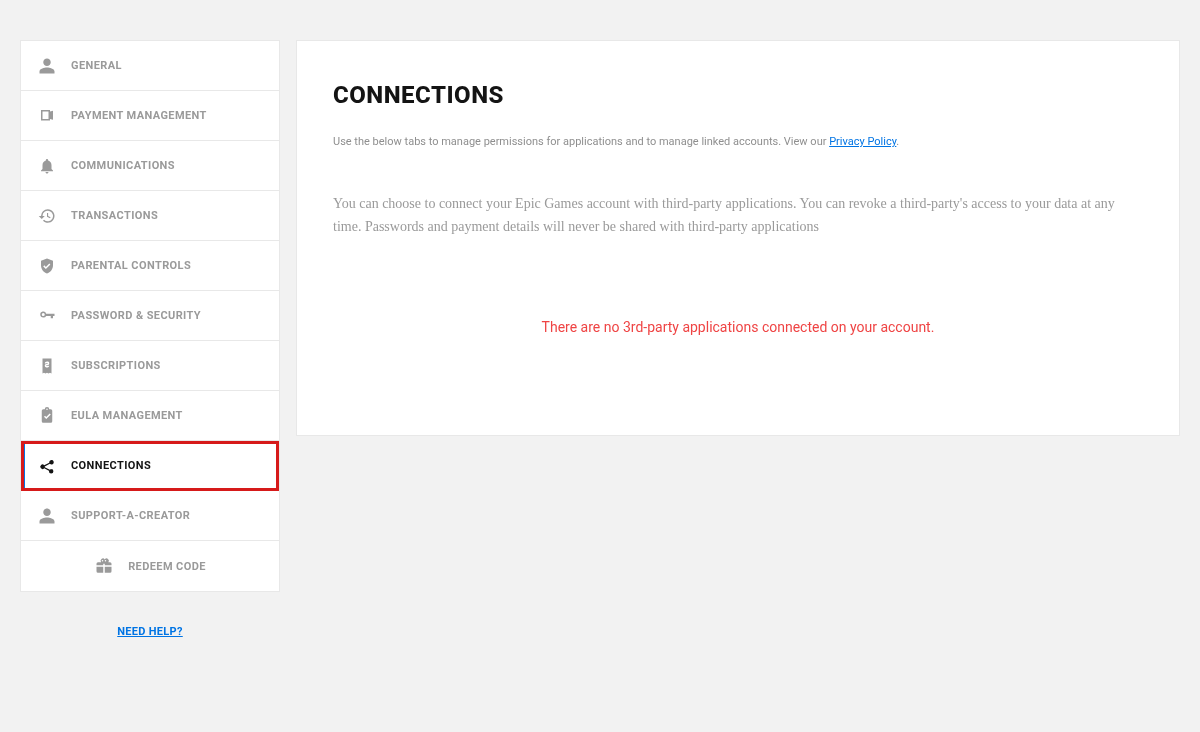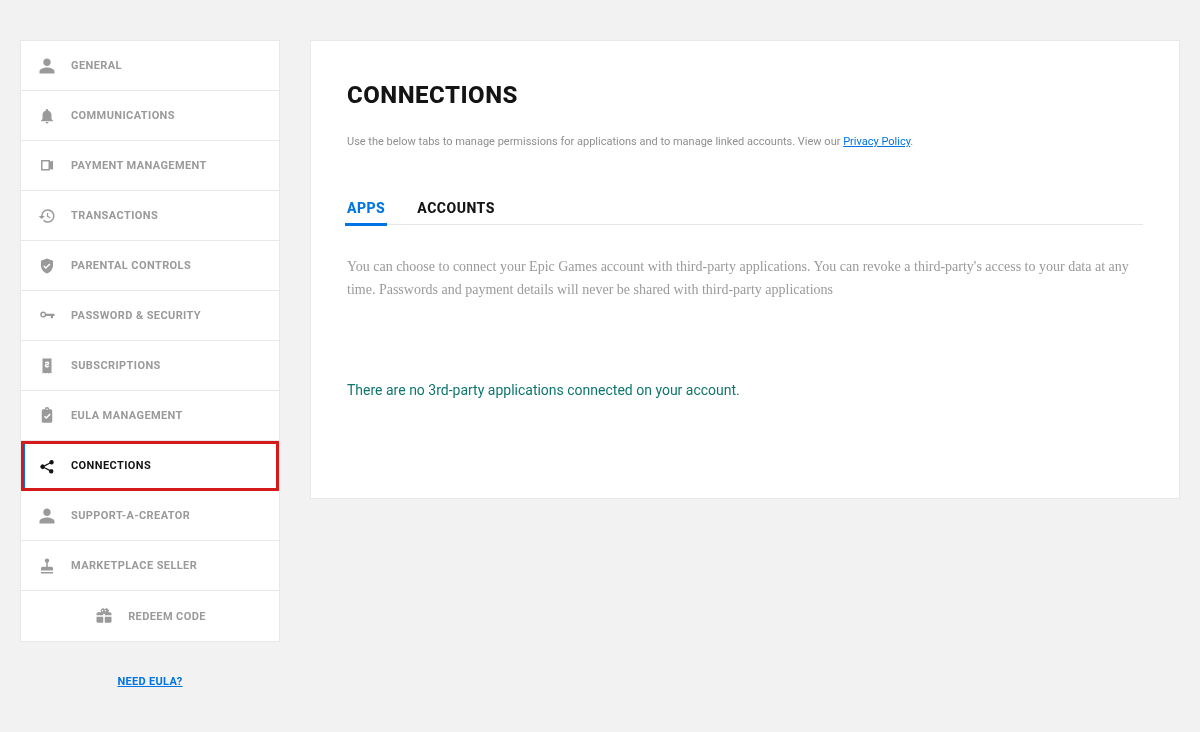--- a/index.html
+++ b/index.html
@@ -6,21 +6,21 @@
   body {
     font-family: -apple-system, BlinkMacSystemFont, "Segoe UI", Roboto, Arial, sans-serif;
     background: #f2f2f2;
     width: 1200px;
     height: 732px;
     overflow: hidden;
   }
   .container {
     display: flex;
     padding: 40px 20px 20px 20px;
-    gap: 30px;
+    gap: 16px;
     align-items: flex-start;
   }
   .sidebar {
     width: 260px;
     background: #ffffff;
     border: 1px solid #e8e8e8;
   }
   .sidebar-item {
     display: flex;
     align-items: center;
@@ -121,22 +121,22 @@
     background: #0074e4;
   }
   .sub-description {
     color: #9a9a9a;
     font-size: 14px;
     line-height: 1.7;
     margin-bottom: 60px;
     font-family: Liberation Serif, serif;
   }
   .empty-state {
-    text-align: left;
-    color: #0f766e;
+    text-align: center;
+    color: #ef4444;
     font-size: 14px;
     padding: 20px 0 40px 0;
   }
 </style>
 </head>
 <body>
 
 <div class="container">
   <div class="sidebar-wrap">
     <nav class="sidebar">
@@ -146,38 +146,38 @@
           <svg viewBox="0 0 24 24" width="18" height="18">
               <path d="M12 12c2.7 0 5-2.3 5-5s-2.3-5-5-5-5 2.3-5 5 2.3 5 5 5zm0 2c-3.3 0-10 1.7-10 5v3h20v-3c0-3.3-6.7-5-10-5z"></path>
             </svg>
         </span>
         <span>GENERAL</span>
       </div>
 
       <div class="sidebar-item">
         <span class="icon">
           <svg viewBox="0 0 24 24" width="18" height="18">
+              <path d="M4 4h12v2l4-1v12l-4-1v2H4V4zm2 2v10h8V6H6z"></path>
+            </svg>
+        </span>
+        <span>PAYMENT MANAGEMENT</span>
+      </div>
+
+      <div class="sidebar-item">
+        <span class="icon">
+          <svg viewBox="0 0 24 24" width="18" height="18">
               <path d="M12 22c1.1 0 2-.9 2-2h-4c0 1.1.9 2 2 2zm6-6V11c0-3.1-1.6-5.6-4.5-6.3V4c0-.8-.7-1.5-1.5-1.5S10.5 3.2 10.5 4v.7C7.6 5.4 6 7.9 6 11v5l-2 2v1h16v-1l-2-2z"></path>
             </svg>
         </span>
         <span>COMMUNICATIONS</span>
       </div>
 
       <div class="sidebar-item">
         <span class="icon">
           <svg viewBox="0 0 24 24" width="18" height="18">
-              <path d="M4 4h12v2l4-1v12l-4-1v2H4V4zm2 2v10h8V6H6z"></path>
-            </svg>
-        </span>
-        <span>PAYMENT MANAGEMENT</span>
-      </div>
-
-      <div class="sidebar-item">
-        <span class="icon">
-          <svg viewBox="0 0 24 24" width="18" height="18">
               <path d="M13 3a9 9 0 0 0-9 9H1l4 4 4-4H6a7 7 0 1 1 2.05 4.95l-1.41 1.41A9 9 0 1 0 13 3zm-1 5v5l4 2 .75-1.23-3.25-1.77V8H12z"></path>
             </svg>
         </span>
         <span>TRANSACTIONS</span>
       </div>
 
       <div class="sidebar-item">
         <span class="icon">
           <svg viewBox="0 0 24 24" width="18" height="18">
               <path d="M12 2 4 5v6c0 5 3.4 9.7 8 11 4.6-1.3 8-6 8-11V5l-8-3zm-1.5 14-3.5-3.5 1.4-1.4 2.1 2.1 4.6-4.6 1.4 1.4-6 6z"></path>
@@ -224,54 +224,42 @@
 
       <div class="sidebar-item">
         <span class="icon">
           <svg viewBox="0 0 24 24" width="18" height="18">
               <path d="M12 12c2.7 0 5-2.3 5-5s-2.3-5-5-5-5 2.3-5 5 2.3 5 5 5zm0 2c-3.3 0-10 1.7-10 5v3h20v-3c0-3.3-6.7-5-10-5z"></path>
             </svg>
         </span>
         <span>SUPPORT-A-CREATOR</span>
       </div>
 
-      <div class="sidebar-item">
-        <span class="icon">
-          <svg viewBox="0 0 24 24" width="18" height="18">
-              <path d="M12 2a3 3 0 0 0-1 5.83V13H6a2 2 0 0 0-2 2v3h16v-3a2 2 0 0 0-2-2h-5V7.83A3 3 0 0 0 12 2zM4 20h16v2H4z"></path>
-            </svg>
-        </span>
-        <span>MARKETPLACE SELLER</span>
-      </div>
 
       <div class="sidebar-item">
         <span class="icon">
           <svg viewBox="0 0 24 24" width="18" height="18">
               <path d="M20 7h-2.18A3 3 0 0 0 13 3.17 3 3 0 0 0 8.18 7H4a2 2 0 0 0-2 2v2h9V9h2v2h9V9a2 2 0 0 0-2-2zM9 5a1 1 0 1 1 2 0 1 1 0 0 1-2 0zm6 0a1 1 0 1 1-2 0 1 1 0 0 1 2 0zM2 13h9v8H4a2 2 0 0 1-2-2v-6zm11 0h9v6a2 2 0 0 1-2 2h-7v-8z"></path>
             </svg>
         </span>
         <span>REDEEM CODE</span>
       </div>
 
     </nav>
 
     <div class="help-link">
-      <a>NEED EULA?</a>
+      <a>NEED HELP?</a>
     </div>
   </div>
 
   <main class="main">
     <h1 class="page-title">CONNECTIONS</h1>
 
     <p class="description">
       <span>Use the below tabs to manage permissions for applications and to manage linked accounts. View our </span><a>Privacy Policy</a><span>.</span>
     </p>
 
-    <div class="tabs">
-      <div class="tab active">APPS</div>
-      <div class="tab">ACCOUNTS</div>
-    </div>
 
     <p class="sub-description">You can choose to connect your Epic Games account with third-party applications. You can revoke a third-party's access to your data at any time. Passwords and payment details will never be shared with third-party applications</p>
 
     <div class="empty-state">There are no 3rd-party applications connected on your account.</div>
   </main>
 </div>
 
 </body></html>

